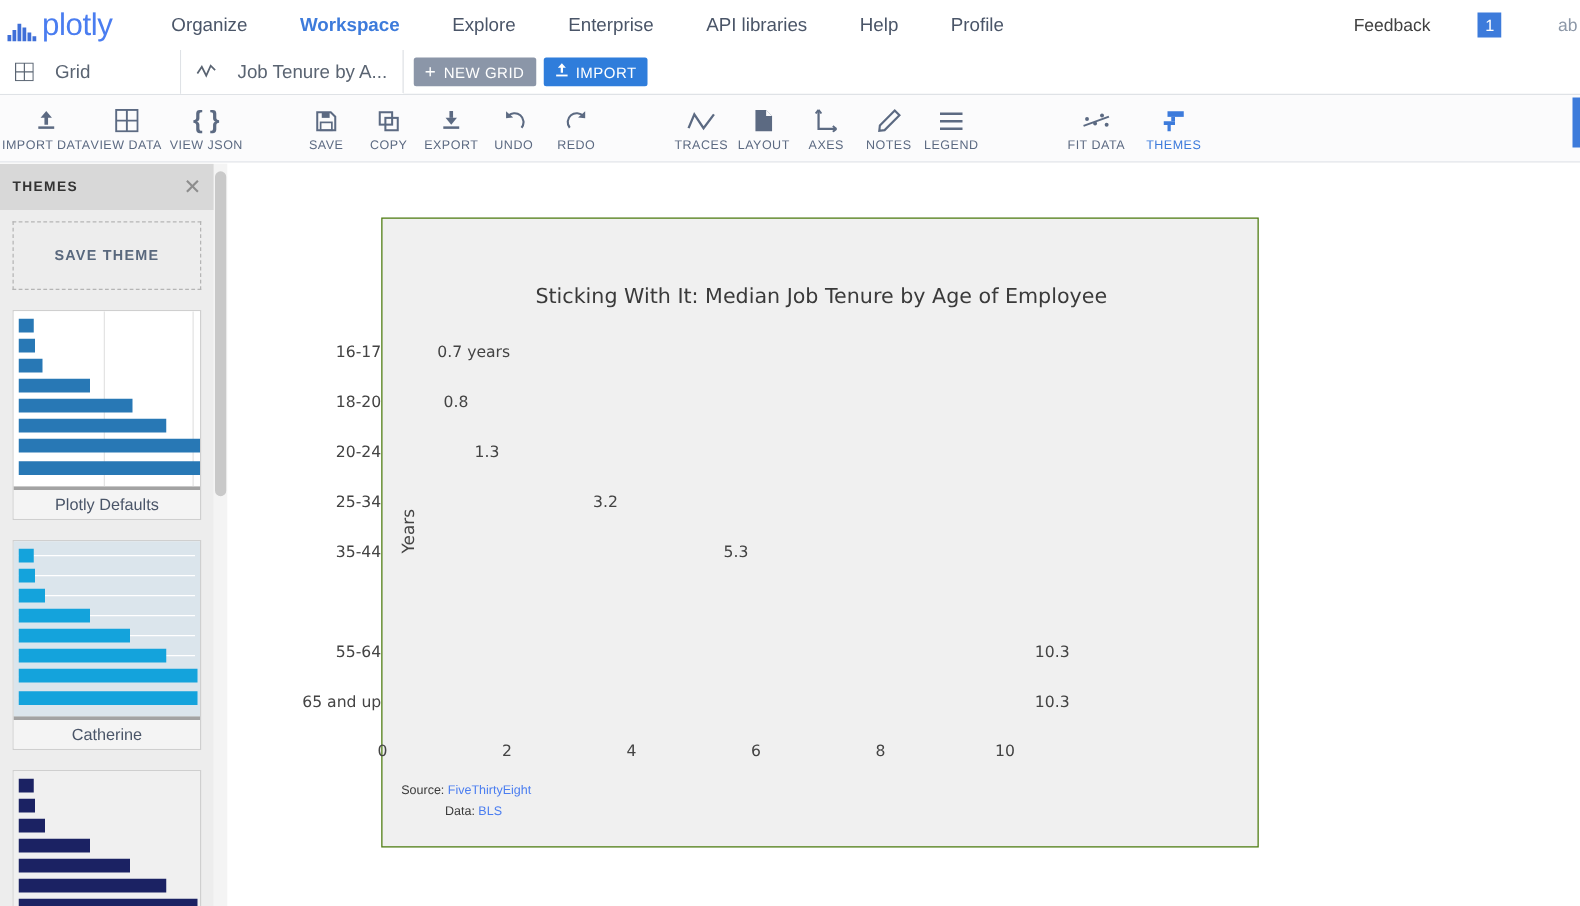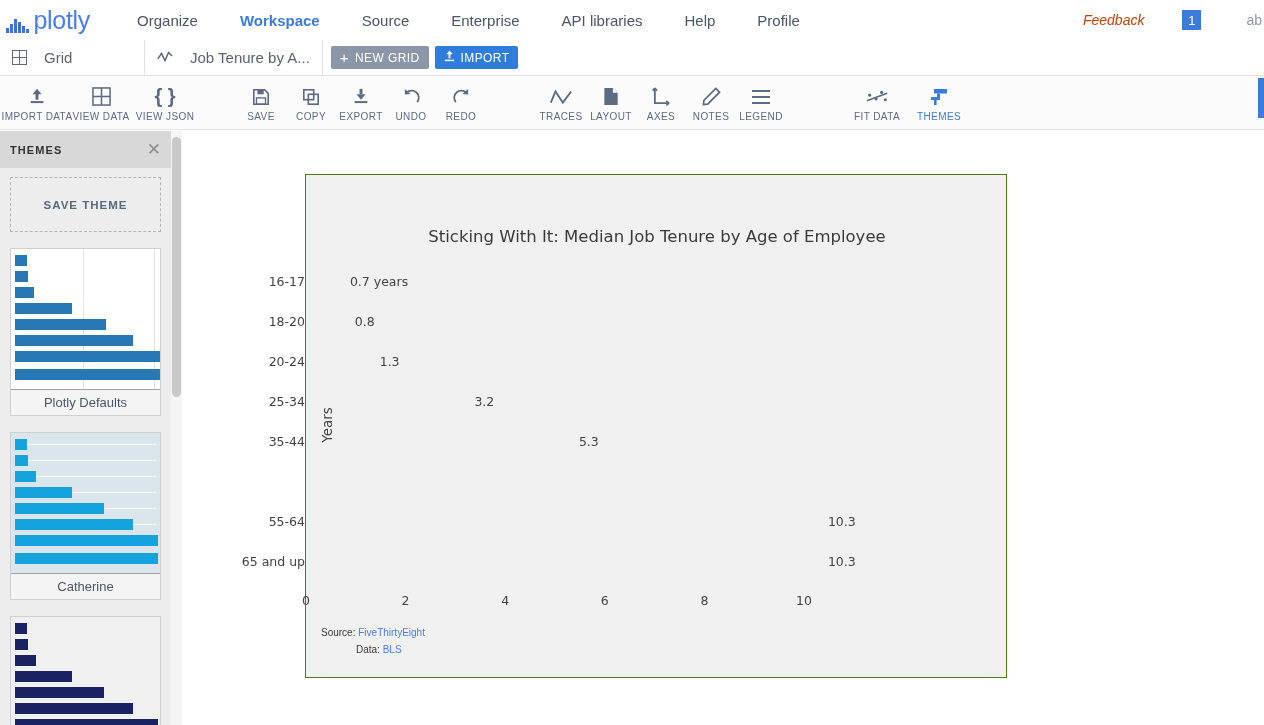--- a/index.html
+++ b/index.html
@@ -21,21 +21,21 @@
   .logo-bars { display: flex; align-items: flex-end; gap: 1.5px; height: 15px; }
   .logo-bars i { display: block; width: 2.5px; background: #3f6fd8; }
   .logo-text { font-size: 25px; color: #4a7df0; letter-spacing: -0.3px; line-height: 1; font-weight: 400; }
   .nav-links { display: flex; align-items: center; margin-left: 26px; }
   .nav-link {
     font-size: 15px; color: #4a5568; padding: 0 21px; cursor: pointer;
     white-space: nowrap;
   }
   .nav-link.active { color: #3d7bdb; font-weight: bold; }
   .nav-right { margin-left: auto; display: flex; align-items: center; }
-  .feedback-link { font-size: 14px; color: #c2410c; cursor: pointer; font-style: italic; }
+  .feedback-link { font-size: 14px; color: #404040; cursor: pointer; }
   .notif-badge {
     margin-left: 38px; background: #3d7bdb; color: #fff; font-size: 13px;
     width: 19px; height: 20px; display: flex; align-items: center;
     justify-content: center; cursor: pointer;
   }
   .user-name { margin-left: 45px; font-size: 14px; color: #8d98a8; margin-right: 2px; }
 
   
   .tabbar {
     position: absolute; top: 40px; left: 0; width: 1264px; height: 36px;
@@ -98,21 +98,21 @@
     justify-content: center; font-size: 11.5px; letter-spacing: 1px;
     color: #59687d; cursor: pointer; font-weight: bold; background: #ededed;
   }
   .theme-card { margin-top: 16px; background: #fff; border: 1px solid #cfcfcf; cursor: pointer; }
   .thumb { height: 140px; position: relative; overflow: hidden; }
   .thumb .gl { position: absolute; top: 0; bottom: 0; width: 1px; background: #e4e4e4; }
   .thumb .hl { position: absolute; left: 4px; right: 4px; height: 1px; background: #ffffff; }
   .tbar { position: absolute; height: 11px; left: 4px; }
   .theme-name {
     height: 26px; display: flex; align-items: center; justify-content: center;
-    font-size: 13px; color: #4a5568; background: #f4f4f4; border-top: 1px solid #a3a3a3;
+    font-size: 13px; color: #4a5568; background: #f4f4f4; border-top: 3px solid #a3a3a3;
   }
   .sb-scroll {
     position: absolute; top: 137px; left: 172px; width: 9px; height: 260px;
     background: #c9c9c9; border-radius: 5px; cursor: pointer;
   }
   .sb-track {
     position: absolute; top: 131px; left: 171px; width: 11px; height: 594px;
     background: #f4f4f4;
   }
 
@@ -168,21 +168,21 @@
         <i style="height:14px"></i>
         <i style="height:11px"></i>
         <i style="height:7px"></i>
         <i style="height:4px"></i>
     </span>
     <span class="logo-text">plotly</span>
   </div>
   <div class="nav-links">
     <div class="nav-link">Organize</div>
     <div class="nav-link active">Workspace</div>
-    <div class="nav-link">Source</div>
+    <div class="nav-link">Explore</div>
     <div class="nav-link">Enterprise</div>
     <div class="nav-link">API libraries</div>
     <div class="nav-link">Help</div>
     <div class="nav-link">Profile</div>
   </div>
   <div class="nav-right">
     <div class="feedback-link">Feedback</div>
     <div class="notif-badge">1</div>
     <div class="user-name">ab</div>
   </div>

